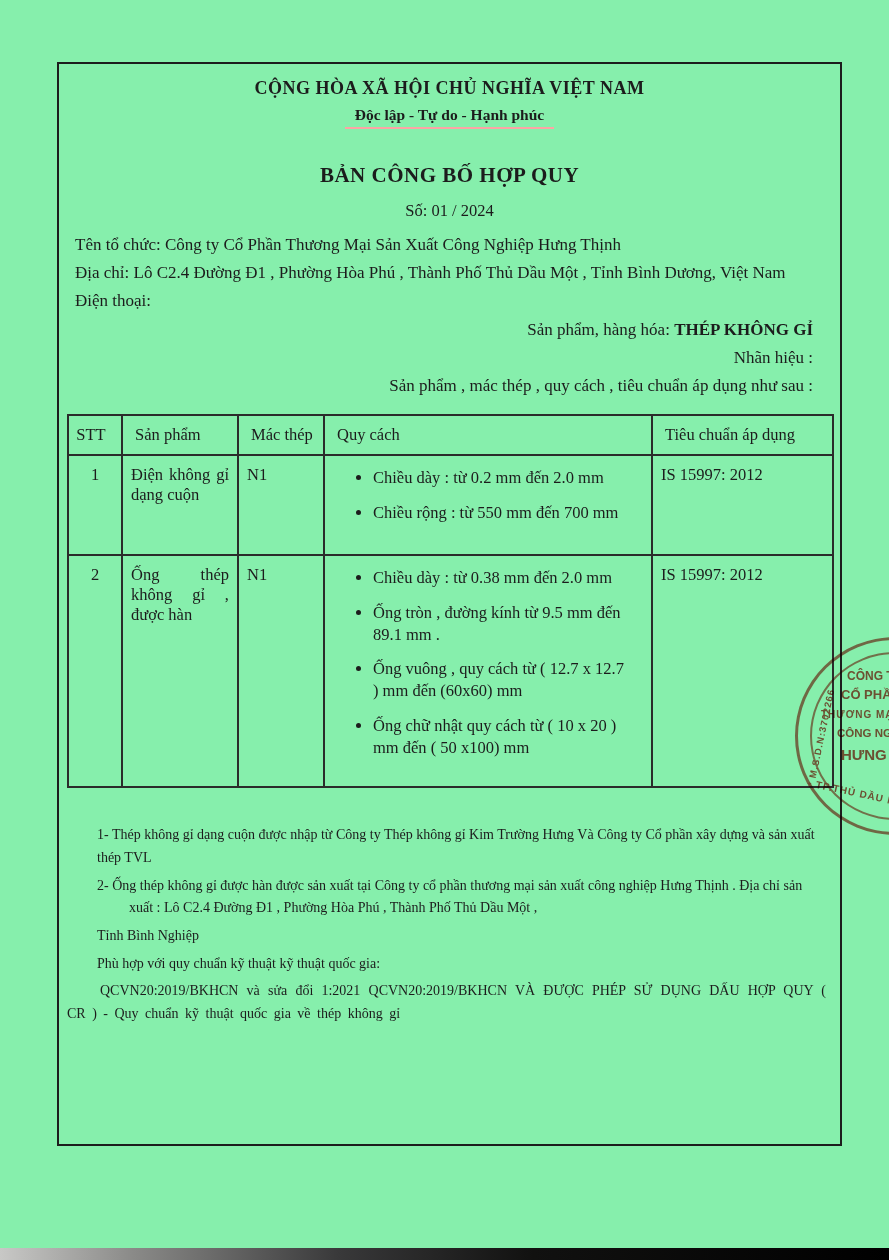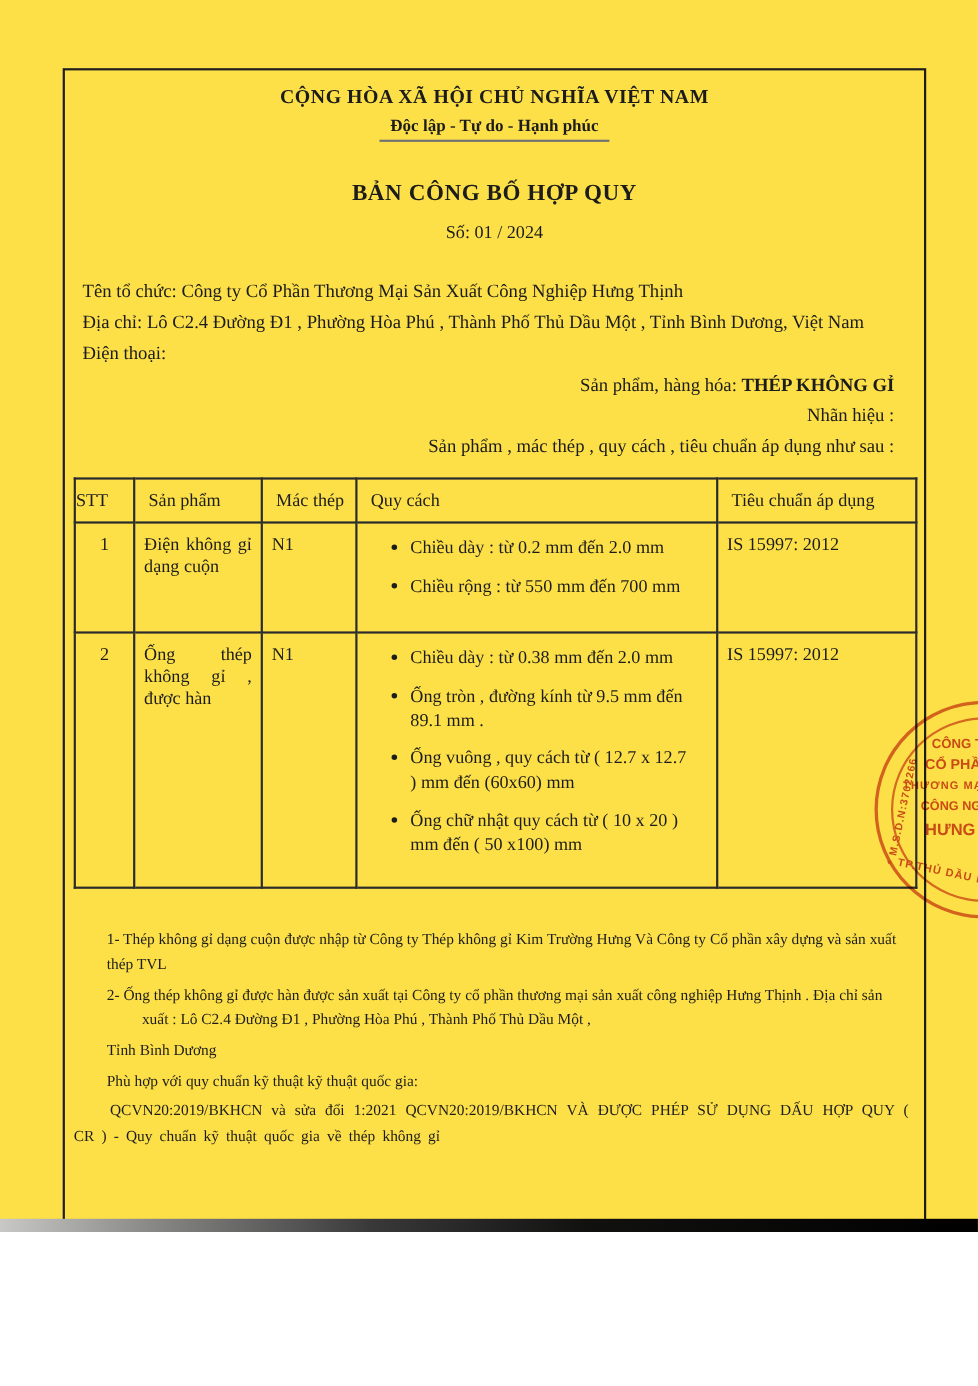--- a/index.html
+++ b/index.html
@@ -1,21 +1,21 @@
 <!DOCTYPE html>
 <html><head>
 <meta charset="utf-8">
 <style>
   * { box-sizing: border-box; }
   html, body { margin: 0; padding: 0; background: #ffffff; }
   .scan {
     position: relative;
     width: 889px;
-    height: 1120px;
-    background: #fde047;
+    height: 1260px;
+    background: #86efac;
     overflow: hidden;
     font-family: "Liberation Serif", "DejaVu Serif", serif;
     color: #1c1c1c;
   }
   .frame {
     position: absolute;
     left: 57px; top: 62px;
     width: 785px; height: 1084px;
     border: 2px solid #1d1d1d;
     padding: 14px 8px 0 8px;
@@ -26,36 +26,36 @@
     font-weight: bold;
     font-size: 18px;
     letter-spacing: 0.5px;
   }
   .nat2-wrap { text-align: center; margin-top: 7px; }
   .nat2 {
     display: inline-block;
     font-weight: bold;
     font-size: 15.5px;
     padding: 0 10px 3px 10px;
-    border-bottom: 2px solid #737373;
+    border-bottom: 2px solid #fca5a5;
   }
   .title {
     margin: 34px 0 0 0;
     text-align: center;
     font-size: 21px;
     font-weight: bold;
     letter-spacing: 0.5px;
   }
   .docnum {
     margin-top: 13px;
     text-align: center;
     font-size: 16.5px;
   }
   
-  .info { margin-top: 30px; padding-left: 8px; padding-right: 16px; max-width: 762px; }
+  .info { margin-top: 10px; padding-left: 8px; padding-right: 16px; max-width: 762px; }
   .info p { margin: 0; font-size: 17px; line-height: 1.66; }
   .info p.indent { padding-left: 10px; text-align: right; }
   .bold { font-weight: bold; }
   
   table.spec {
     margin-top: 14px;
     border-collapse: collapse;
     table-layout: fixed;
     width: 765px;
     font-size: 16.5px;
@@ -65,21 +65,21 @@
     vertical-align: top;
     padding: 9px 8px;
   }
   table.spec th {
     font-weight: normal;
     text-align: left;
     vertical-align: middle;
     height: 40px;
     padding-left: 12px;
   }
-  table.spec th.c { text-align: left; padding-left: 0; margin-top: 24px; }
+  table.spec th.c { text-align: center; padding-left: 0; margin-top: 24px; }
   td.stt { text-align: center; }
   td.prod { text-align: justify; padding-left: 12px; padding-right: 14px; }
   td.grade { padding-left: 20px; }
   td.std { padding-left: 10px; border-radius: 20px; }
   tr.r1 td { height: 100px; }
   tr.r2 td { height: 232px; }
   td.specs ul {
     margin: 2px 0 0 0;
     padding-left: 40px;
   }
@@ -222,21 +222,21 @@
             </ul>
           </td>
           <td class="std">IS 15997: 2012</td>
         </tr>
       </tbody>
     </table>
 
     <div class="tail">
       <p class="note"><span>1-</span> <span>Thép không gỉ dạng cuộn được nhập từ Công ty Thép không gỉ Kim Trường Hưng Và Công ty Cổ phần xây dựng và sản xuất thép TVL</span></p>
       <p class="note hang"><span>2-</span> <span>Ống thép không gỉ được hàn được sản xuất tại Công ty cổ phần thương mại sản xuất công nghiệp Hưng Thịnh . Địa chỉ sản xuất : Lô C2.4 Đường Đ1 , Phường Hòa Phú , Thành Phố Thủ Dầu Một ,</span></p>
-      <p class="plain">Tỉnh Bình Dương</p>
+      <p class="plain">Tỉnh Bình Nghiệp</p>
       <p class="plain">Phù hợp với quy chuẩn kỹ thuật kỹ thuật quốc gia:</p>
       <p class="regulation">QCVN20:2019/BKHCN và sửa đổi 1:2021 QCVN20:2019/BKHCN VÀ ĐƯỢC PHÉP SỬ DỤNG DẤU HỢP QUY ( CR ) -  Quy chuẩn kỹ thuật quốc gia về thép không gỉ</p>
     </div>
 
   </div>
 
   <div class="stamp">
     <div class="stamp-ring-outer"></div>
     <div class="stamp-ring-inner"></div>
     <div class="stamp-text">

